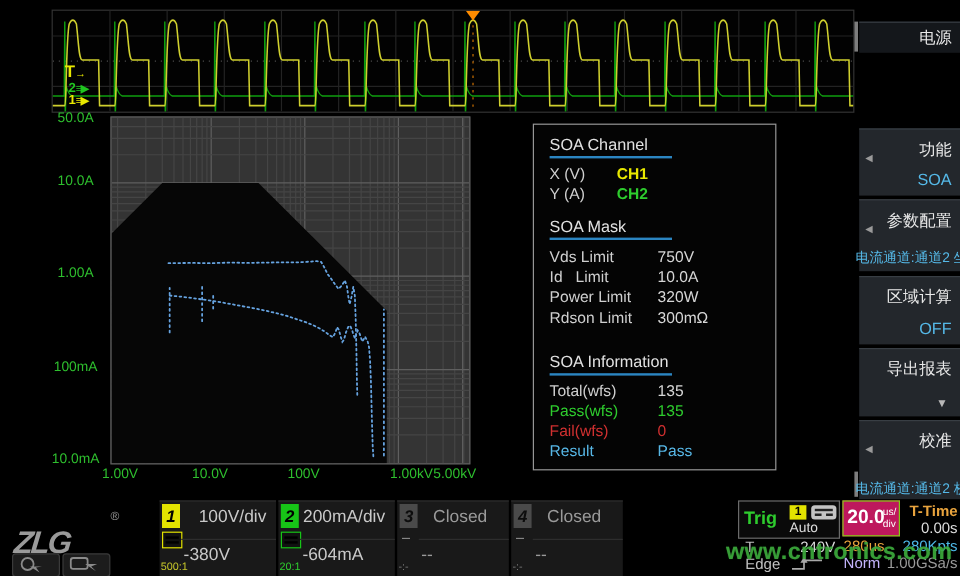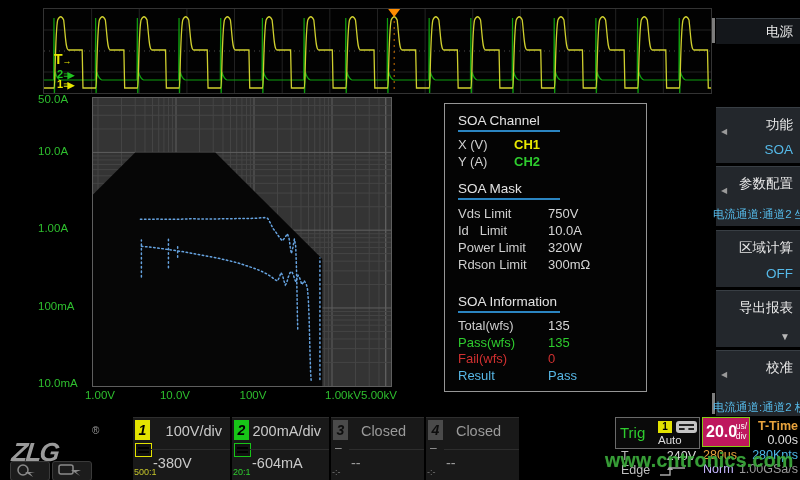--- a/index.html
+++ b/index.html
@@ -11,21 +11,21 @@
   #waveform{left:43px;top:8px;width:667px;height:84px;border:1px solid #333;background:#020202}
   .mk{position:absolute;font-weight:bold;white-space:nowrap}
   #mk-t{left:54px;top:51px;color:#e8e800;font-size:14px}
   #mk-2{left:57px;top:68px;color:#1fc51f;font-size:11px}
   #mk-1{left:57px;top:78px;color:#e8e800;font-size:11px}
   .mk .gnd{font-size:9px;letter-spacing:-1px}
   .mk .arr{font-size:9px}
 
   
   #soa-plot{left:92px;top:97px;width:298px;height:288px;background:#343434;border:1px solid #5e5e5e}
-  .yl{position:absolute;left:38px;width:50px;text-align:left;color:#2ebf2e;font-size:11.5px}
+  .yl{position:absolute;left:38px;width:50px;text-align:center;color:#2ebf2e;font-size:11.5px}
   .xl{position:absolute;top:389px;width:44px;text-align:center;color:#2ebf2e;font-size:11.5px}
 
   
   #soa-panel{left:444px;top:103px;width:201px;height:287px;border:1px solid #969696;background:#040404;color:#d6d6d6;font-size:13px}
   .p-title{position:absolute;left:13px;color:#e2e2e2;font-size:13.5px}
   .p-ul{position:absolute;left:13px;width:102px;height:2px;background:#2b85c2}
   .prow{position:absolute;left:13px;right:6px;height:16px}
   .prow .lab{white-space:pre;color:#cfcfcf}
   .prow .val{position:absolute;left:90px}
   .prow .val.chv{left:56px;font-weight:bold}
@@ -72,21 +72,21 @@
   .pr-y{color:#c5c52a}.pr-g{color:#2ecc2e}.pr-o{color:#777}
   .ch .scale{position:absolute;left:20px;right:8px;top:5px;text-align:right;font-size:14.5px;color:#c9c9c9}
   .ch .offset{position:absolute;left:20px;right:8px;top:37px;text-align:left;font-size:14.5px;color:#c9c9c9}
   .ch .divider{position:absolute;left:18px;right:0;top:31px;height:1px;background:#2d2d2d}
   .ch.closed .scale{text-align:center}
   .ch.closed .scale,.ch.closed .offset{color:#9a9a9a}
   #ch1{left:133px;width:97px}#ch2{left:232px;width:97px}
   #ch3{left:331px;width:93px}#ch4{left:426px;width:93px}
 
   #trig-box{left:615px;top:1px;width:83px;height:30px;border:1px solid #6a6a6a;background:#0a0a0a}
-  #trig-box .tlabel{position:absolute;left:4px;top:6px;color:#2ecc2e;font-weight:normal;font-size:15px}
+  #trig-box .tlabel{position:absolute;left:4px;top:6px;color:#2ecc2e;font-weight:bold;font-size:15px}
   #trig-box .src{position:absolute;left:42px;top:3px;width:14px;height:12px;background:#e3e300;color:#000;font-weight:bold;font-size:10px;text-align:center;line-height:12px}
   #trig-box .tcoup{position:absolute;left:60px;top:3px;width:21px;height:12px;background:#c4c4c4;border-radius:3px}
   #trig-box .tcoup .l1{position:absolute;left:3px;right:3px;top:3px;border-top:2px solid #222}
   #trig-box .tcoup .l2{position:absolute;left:3px;right:3px;top:7px;border-top:2px dashed #222}
   #trig-box .mode{position:absolute;left:42px;top:16px;color:#ddd;font-size:11.5px}
   #trig-lv-label{left:621px;top:33px;color:#bbb;font-size:12.5px}
   #trig-lv{left:652px;top:33px;width:44px;text-align:right;color:#ddd;font-size:12.5px}
   #trig-type{left:621px;top:47px;color:#c0c0c0;font-size:12.5px}
   #edge-glyph{left:658px;top:47px}
 

